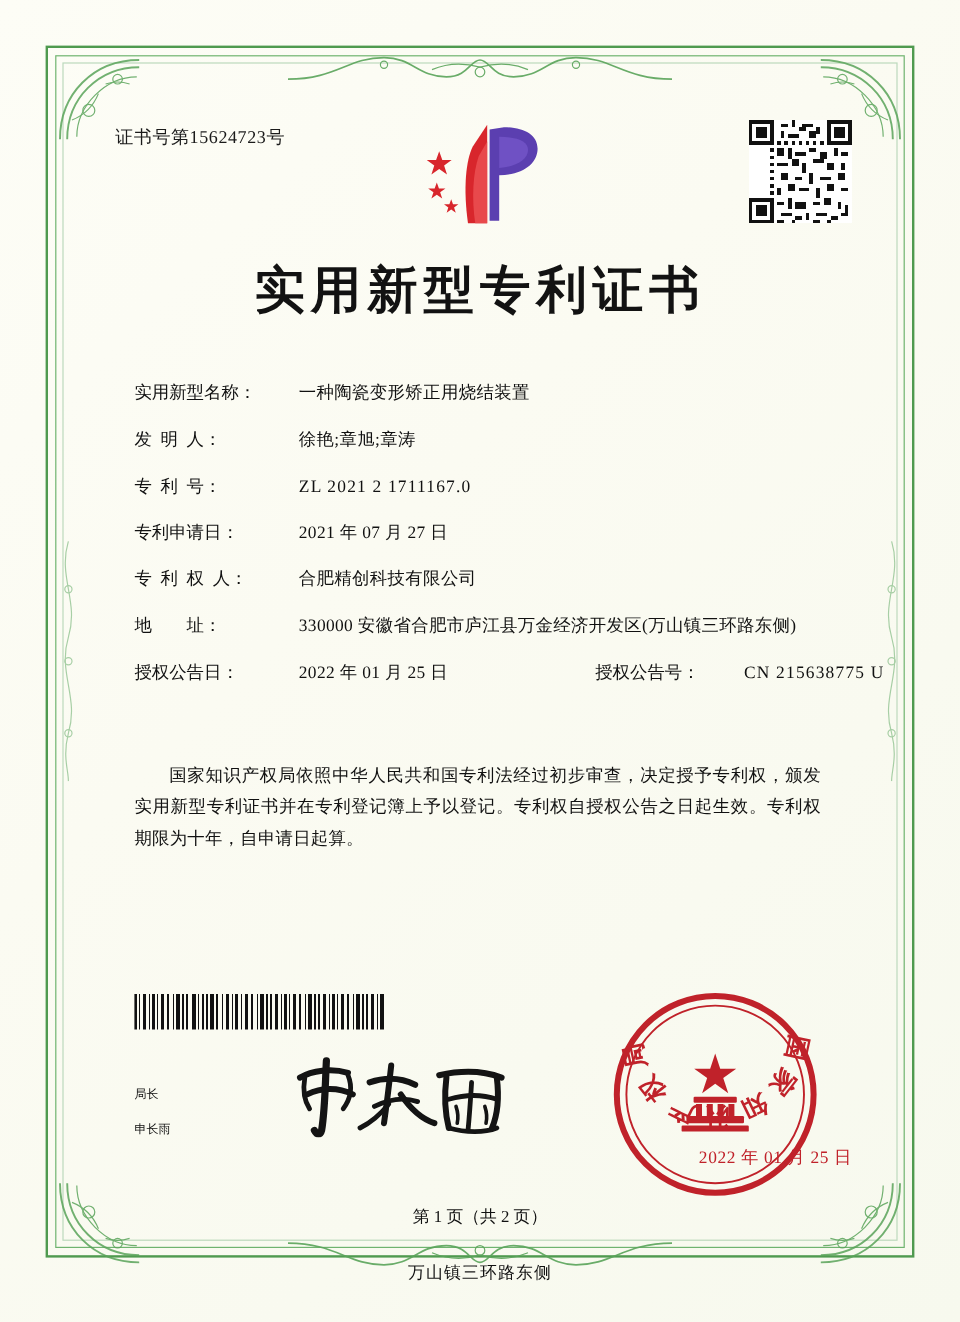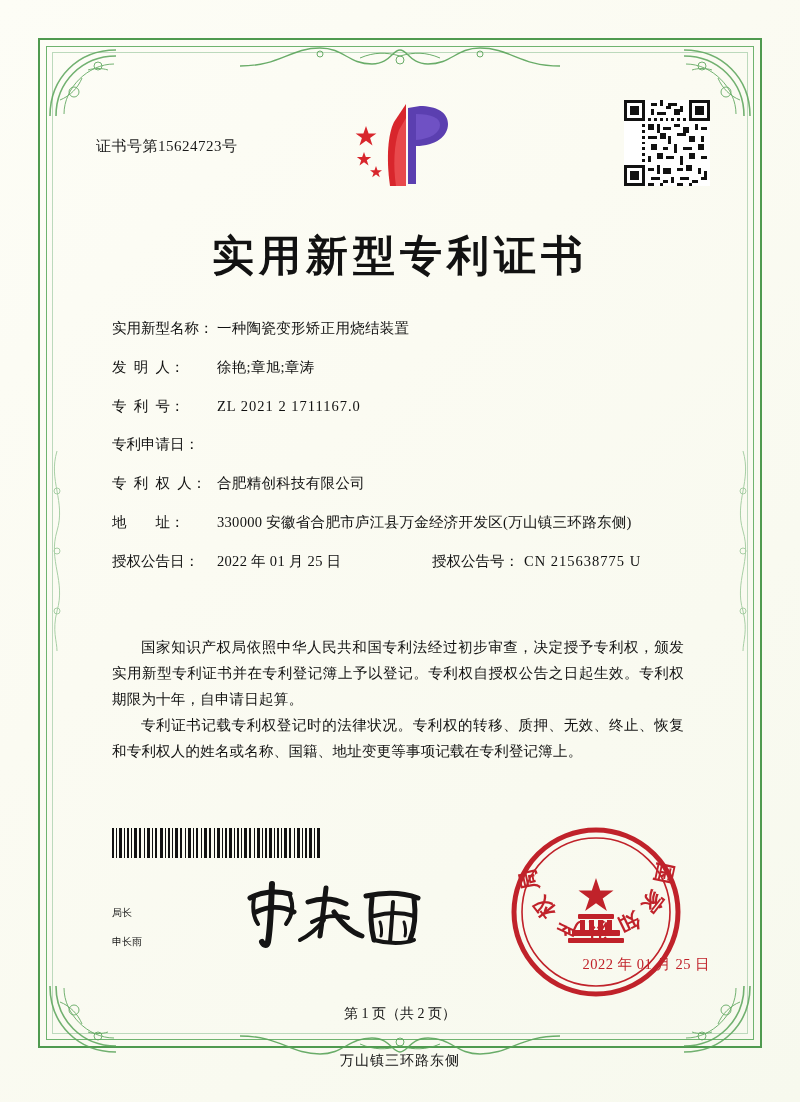--- a/index.html
+++ b/index.html
@@ -80,37 +80,36 @@
   .so-l { left: 44px; top: 50%; transform: translateY(-50%); }
   .so-r { right: 44px; top: 50%; transform: translateY(-50%) scaleX(-1); }
 
   
   .cert-no {
     position: absolute;
     left: 96px; top: 105px;
     font-size: 15px;
     letter-spacing: .5px;
     color: #1a1a1a;
-    margin-top: 32px;
   }
   .logo {
     position: absolute;
     left: 350px; top: 100px;
     width: 110px; height: 92px;
   }
   .qr {
     position: absolute;
     right: 90px; top: 100px;
     width: 86px; height: 86px;
   }
   .qr canvas, .qr svg { display: block; }
 
   .cert-title {
     position: absolute;
-    left: 0; right: 0; top: 228px;
+    left: 0; right: 0; top: 214px;
     text-align: center;
     font-family: "DejaVu Serif", "Liberation Serif", serif;
     font-weight: bold;
     font-size: 42px;
     letter-spacing: 5px;
     color: #121212;
   }
 
   
   .fields {
@@ -119,20 +118,21 @@
     top: 318px;
     width: 580px;
     font-size: 14.5px;
     color: #111;
     line-height: 1.5;
   }
   .field-row {
     display: flex;
     align-items: center;
     margin-bottom: 17px;
+    gap: 32px;
   }
   .field-label {
     width: 105px;
     flex: 0 0 105px;
     white-space: pre;
     letter-spacing: 0;
   }
   .field-value {
     flex: 1;
     letter-spacing: .3px;
@@ -445,20 +445,21 @@
       <div class="field-value">徐艳;章旭;章涛</div>
     </div>
 
     <div class="field-row">
       <div class="field-label">专  利  号：</div>
       <div class="field-value mono">ZL 2021 2 1711167.0</div>
     </div>
 
     <div class="field-row">
       <div class="field-label">专利申请日：</div>
+      <div class="field-value">2021 年 07 月 27 日</div>
     </div>
 
     <div class="field-row">
       <div class="field-label">专  利  权  人：</div>
       <div class="field-value">合肥精创科技有限公司</div>
     </div>
 
     <div class="field-row">
       <div class="field-label">地        址：</div>
       <div class="field-value">330000  安徽省合肥市庐江县万金经济开发区(万山镇三环路东侧)</div>
@@ -467,21 +468,20 @@
     <div class="field-row pair">
       <div class="field-label">授权公告日：</div>
       <div class="field-value">2022 年 01 月 25 日</div>
       <div class="field-label2">授权公告号：</div>
       <div class="field-value mono">CN 215638775 U</div>
     </div>
 
   </div>
 
   <div class="para" id="para-1">国家知识产权局依照中华人民共和国专利法经过初步审查，决定授予专利权，颁发实用新型专利证书并在专利登记簿上予以登记。专利权自授权公告之日起生效。专利权期限为十年，自申请日起算。</div>
-  <div class="para" id="para-2">专利证书记载专利权登记时的法律状况。专利权的转移、质押、无效、终止、恢复和专利权人的姓名或名称、国籍、地址变更等事项记载在专利登记簿上。</div>
 
   <div class="barcode">
     <svg viewBox="0 0 210 30" width="210" height="30" shape-rendering="crispEdges">
       <rect width="210" height="30" fill="none"></rect>
       <g fill="#111111">
         <rect x="0" y="0" width="2" height="30"></rect>
           <rect x="4" y="0" width="1" height="30"></rect>
         <rect x="7" y="0" width="3" height="30"></rect>
           <rect x="12" y="0" width="1" height="30"></rect>
         <rect x="15" y="0" width="2" height="30"></rect>

